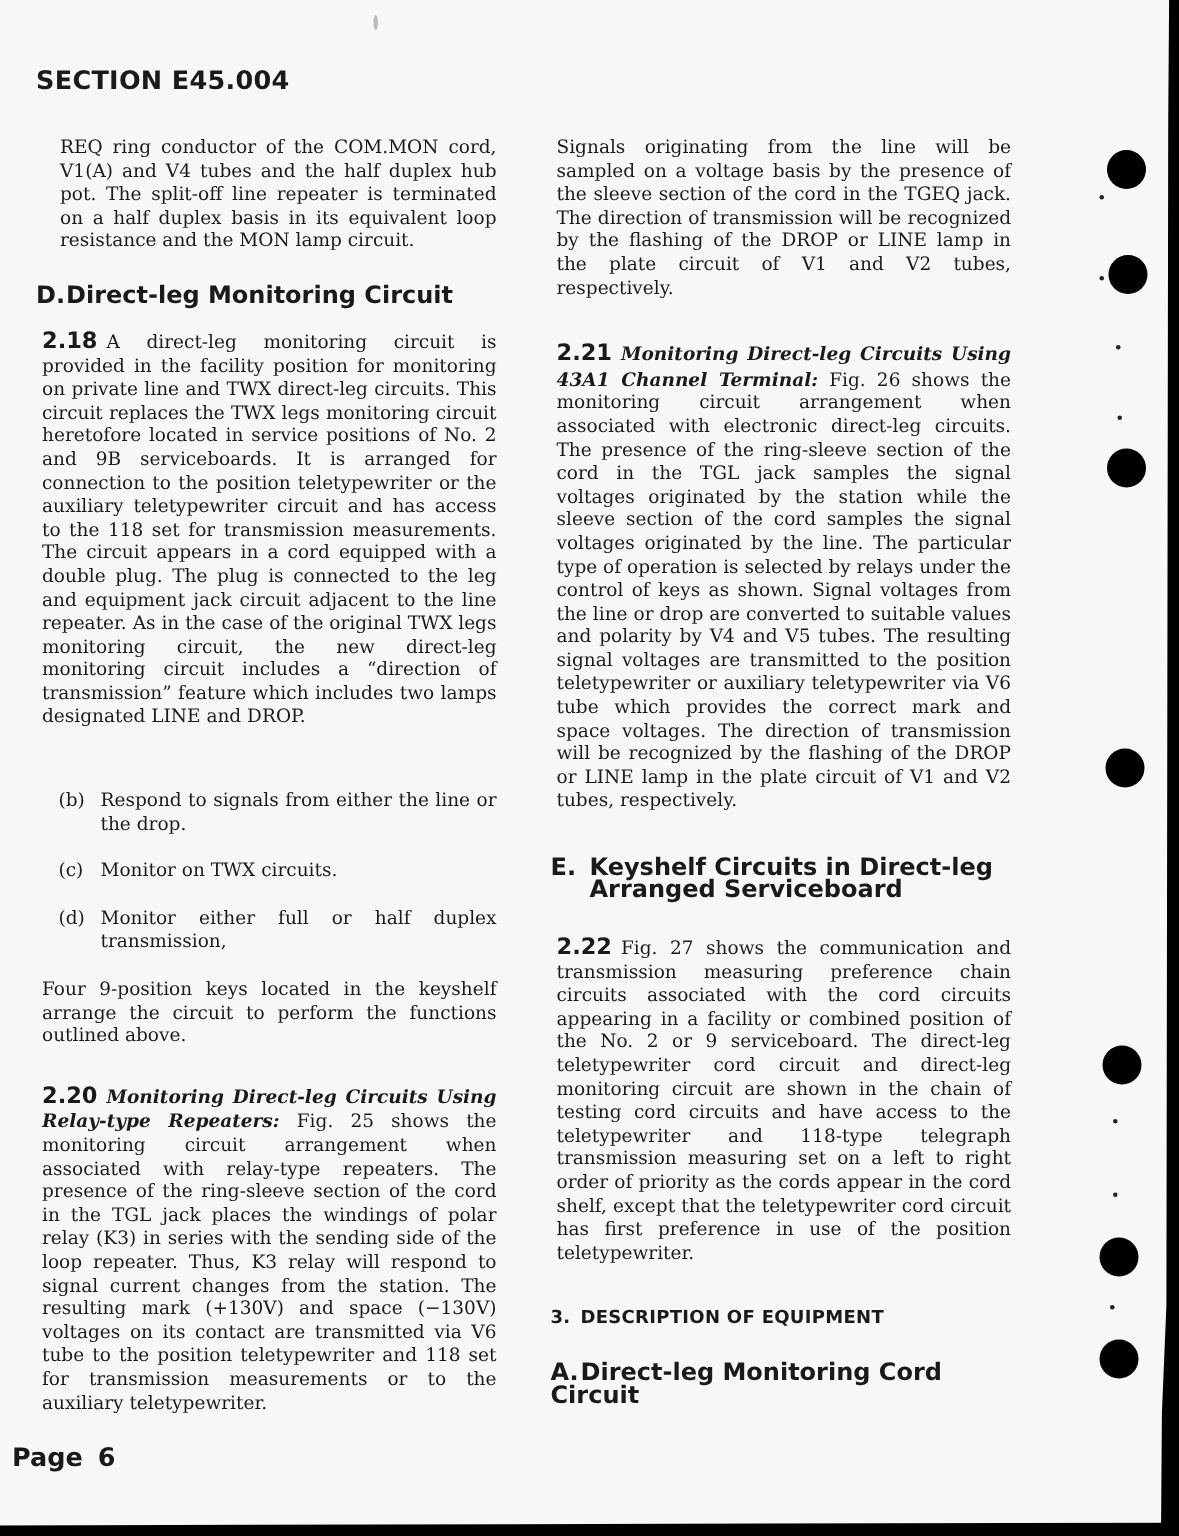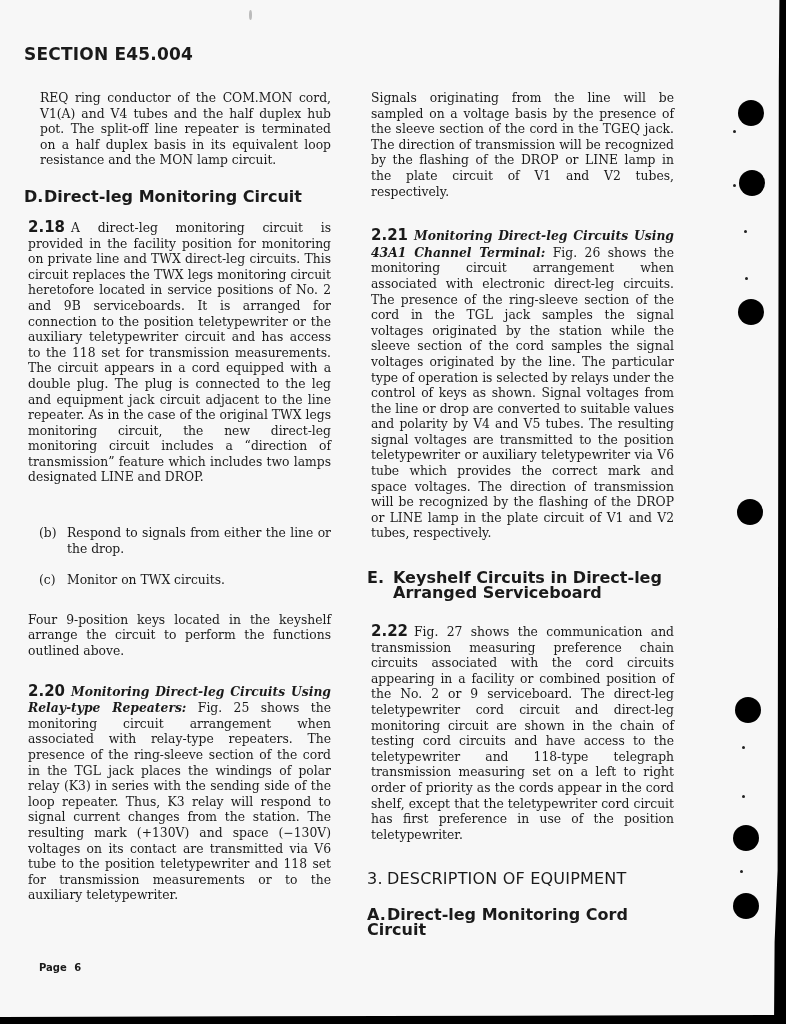--- a/index.html
+++ b/index.html
@@ -15,23 +15,23 @@
   .scan-edge-bottom {
     position:absolute; left:0; bottom:0; width:786px; height:10px; background:#000;
     clip-path: polygon(0 30%, 100% 10%, 100% 100%, 0 100%);
   }
   .header {
     position:absolute; left:24px; top:44px;
     font-family:"DejaVu Sans", "Liberation Sans", sans-serif;
     font-weight:bold; font-size:17px; letter-spacing:0.2px;
   }
   .footer {
-    position:absolute; left:39px; top:962px;
+    position:absolute; left:8px; top:962px;
     font-family:"DejaVu Sans", "Liberation Sans", sans-serif;
-    font-weight:bold; font-size:10px; word-spacing:4px;
+    font-weight:bold; font-size:17px; word-spacing:4px;
   }
   .col {
     position:absolute; width:311px;
     font-size:12.35px; line-height:15.6px; text-align:justify;
   }
   .col-left { left:24px; top:87px; }
   .col-right { left:367px; top:87px; }
   p { margin:4px; }
   .cont { padding-left:12px; }
   .para { text-indent:0; }
@@ -43,21 +43,21 @@
   .hang { padding-left:43px; text-indent:-43px; }
   .sub-head {
     font-family:"DejaVu Sans", "Liberation Sans", sans-serif;
     font-weight:bold; font-size:16px; line-height:15px; text-align:left;
   }
   .sub-head .lbl { display:inline-block; width:20px; }
   .sub-head.wrap { padding-left:26px; text-indent:-26px; }
   .sub-head.wrap .lbl { width:26px; text-indent:0; }
   .sec-head {
     font-family:"DejaVu Sans", "Liberation Sans", sans-serif;
-    font-weight:normal; font-size:16px; letter-spacing:0.2px;
+    font-weight:bold; font-size:12px; letter-spacing:0.2px;
   }
   .sec-head .lbl { display:inline-block; width:20px; }
   .it { font-style:italic; font-weight:bold; }
   .list-item { padding-left:43px; text-indent:-28px; margin-left:0; }
   .list-item .lbl { display:inline-block; width:28px; text-indent:0; } .gap8 { height:8px; } .gap12 { height:12px; } .gap16 { height:16px; }
   .gap20 { height:20px; } .gap24 { height:24px; }
   .hole {
     position:absolute; width:26px; height:26px; border-radius:50%;
     background:#000;
   }
@@ -85,20 +85,21 @@
     <span class="pnum">2.18</span><span>A direct-leg monitoring circuit is provided in the facility position for monitoring on private line and TWX direct-leg circuits. This circuit replaces the TWX legs monitoring circuit heretofore located in service positions of No. 2 and 9B serviceboards. It is arranged for connection to the position teletypewriter or the auxiliary teletypewriter circuit and has access to the 118 set for transmission measurements. The circuit appears in a cord equipped with a double plug. The plug is connected to the leg and equipment jack circuit adjacent to the line repeater. As in the case of the original TWX legs monitoring circuit, the new direct-leg monitoring circuit includes a “direction of transmission” feature which includes two lamps designated LINE and DROP.</span>
   </p>
   <div class="gap16"></div>
 
   <div class="gap8"></div>
   <div class="gap8"></div>
   <p class="list-item"><span class="lbl">(b)</span><span>Respond to signals from either the line or the drop.</span></p>
   <div class="gap8"></div>
   <p class="list-item"><span class="lbl">(c)</span><span>Monitor on TWX circuits.</span></p>
   <div class="gap8"></div>
+  <p class="list-item"><span class="lbl">(d)</span><span>Monitor either full or half duplex transmission,</span></p>
   <div class="gap8"></div>
   <p>Four 9-position keys located in the keyshelf arrange the circuit to perform the functions outlined above.</p>
   <div class="gap16"></div>
 
   <p class="para">
     <span class="pnum">2.20</span><span class="it">Monitoring Direct-leg Circuits Using Relay-type Repeaters:</span> <span>Fig. 25 shows the monitoring circuit arrangement when associated with relay-type repeaters. The presence of the ring-sleeve section of the cord in the TGL jack places the windings of polar relay (K3) in series with the sending side of the loop repeater. Thus, K3 relay will respond to signal current changes from the station. The resulting mark (+130V) and space (−130V) voltages on its contact are transmitted via V6 tube to the position teletypewriter and 118 set for transmission measurements or to the auxiliary teletypewriter.</span>
   </p>
 </div>
 
 <div class="col col-right">

